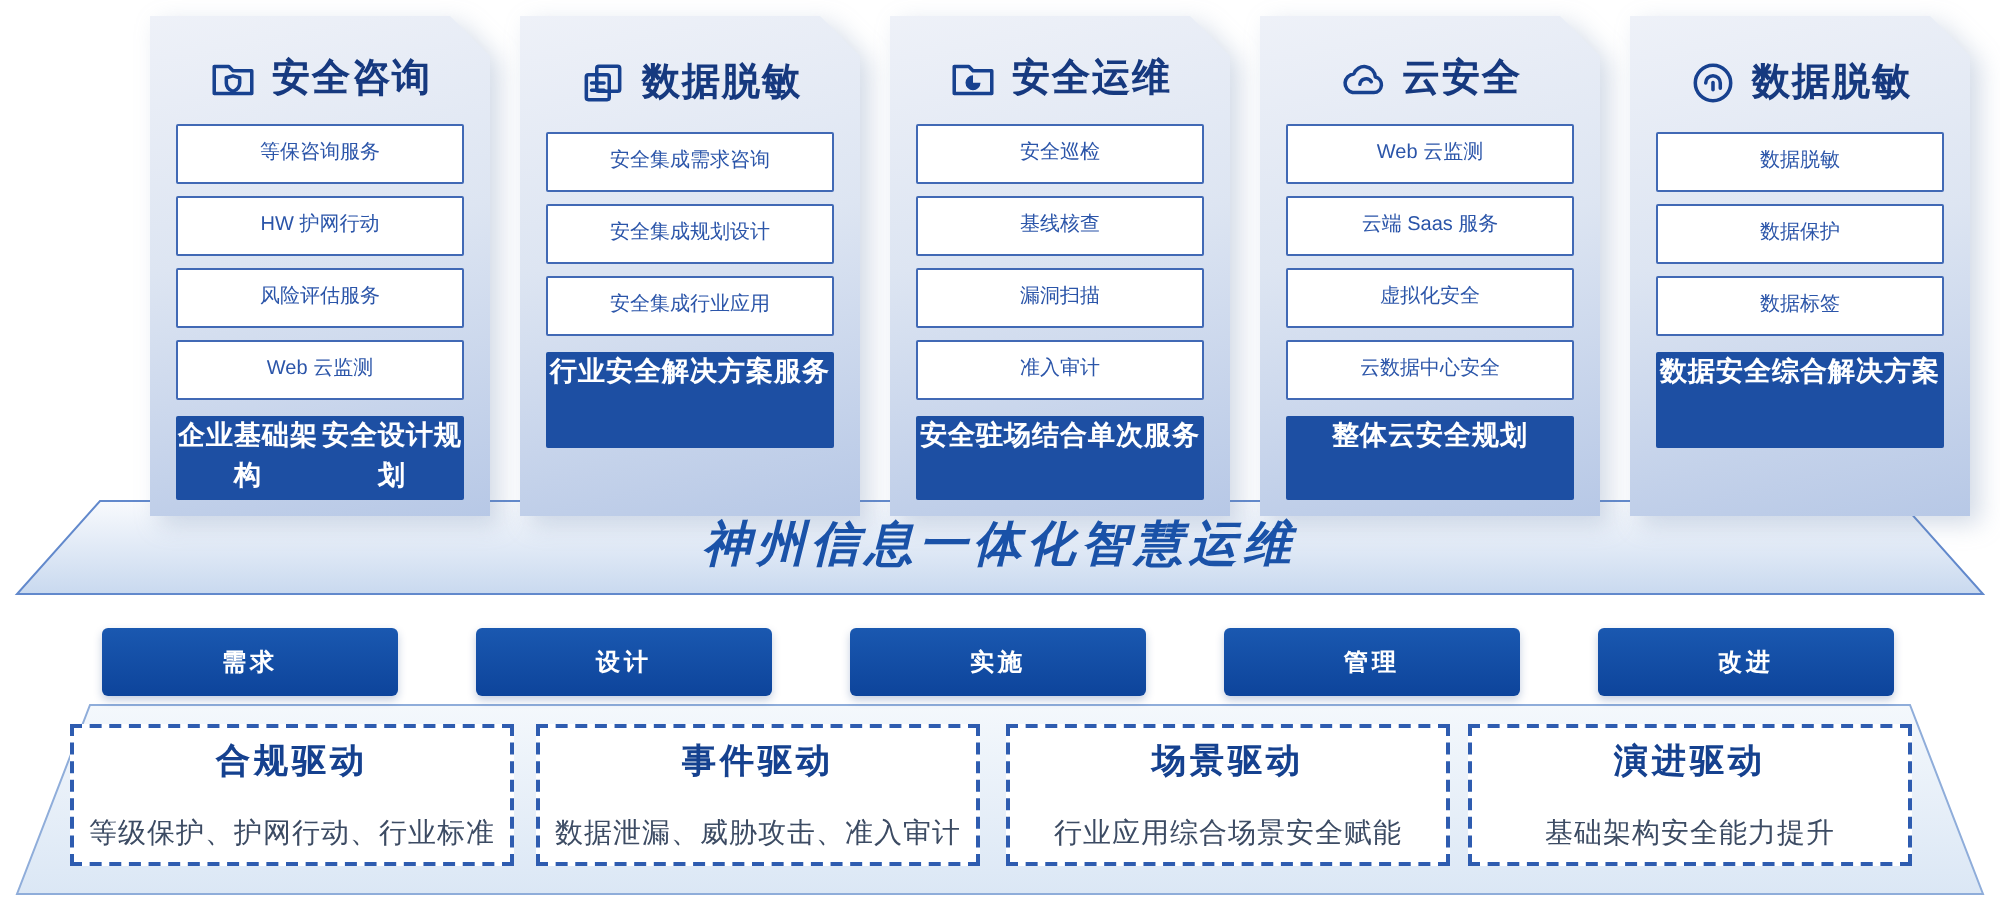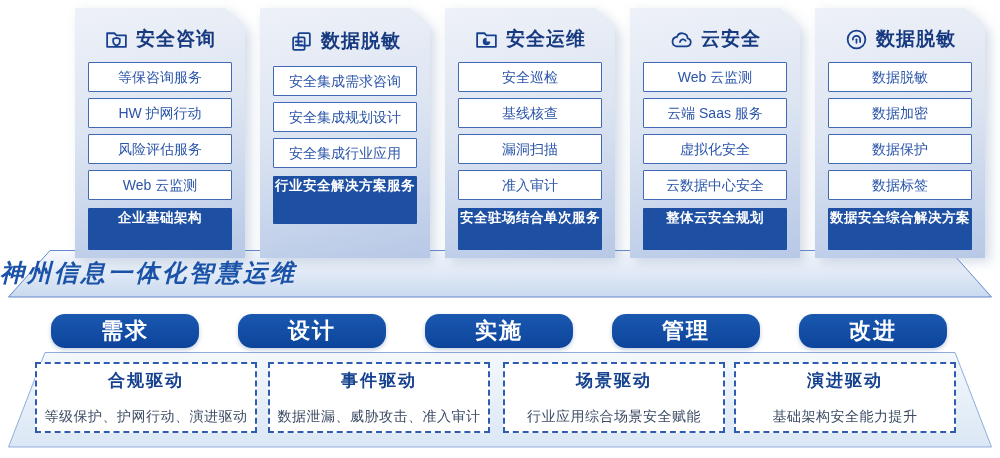--- a/index.html
+++ b/index.html
@@ -20,42 +20,42 @@
     clip-path:polygon(0 0, calc(100% - 20px) 0, 100% 20px, 100% 100%, 0 100%);
     display:flex; flex-direction:column; padding:17px 13px 8px;
   }
   .card-header { display:flex; align-items:center; justify-content:center;
     gap:7px; height:32px; margin-bottom:9px; }
   .card-header svg { width:25px; height:25px; flex:0 0 auto; }
   .card-title { font-size:19px; font-weight:bold; color:#16397f; letter-spacing:1px; white-space:nowrap; }
   .item {
     height:30px; margin-bottom:6px; background:#ffffff;
     border:1px solid #4169b5; border-radius:1px;
-    color:#2b55a9; font-size:14px; line-height:28px; text-align:center; white-space:nowrap;
+    color:#2b55a9; font-size:10px; line-height:28px; text-align:center; white-space:nowrap;
   }
   .highlight {
     margin-top:2px; height:48px; background:#1d4fa3; border-radius:1px;
     color:#ffffff; font-size:13.5px; font-weight:bold; text-align:center;
     display:flex; justify-content:center; line-height:1.45;
     letter-spacing:.5px;
   }
 
   
   .banner-svg { position:absolute; left:0; top:250px; width:1000px; height:48px; }
   .banner-text {
     position:absolute; left:0; top:250px; width:1000px; height:48px;
-    line-height:46px; font-size:24px; font-weight:bold;
+    text-align:center; line-height:46px; font-size:24px; font-weight:bold;
     font-style:italic; color:#1a52a8; letter-spacing:3px;
   }
 
   
   .pill {
-    position:absolute; top:314px; width:148px; height:34px; border-radius:14px;
+    position:absolute; top:314px; width:148px; height:34px; border-radius:3px;
     background:linear-gradient(180deg,#1a58b0 0%,#0d449b 100%);
-    color:#ffffff; font-size:22px; font-weight:bold; text-align:center;
+    color:#ffffff; font-size:12px; font-weight:bold; text-align:center;
     line-height:34px; letter-spacing:2px;
     box-shadow:0 2px 4px rgba(20,60,130,.25);
   }
   .p0{left:51px} .p1{left:238px} .p2{left:425px} .p3{left:612px} .p4{left:799px}
 
   
   .platform-svg { position:absolute; left:0; top:352px; width:1000px; height:96px; }
   .driver {
     position:absolute; top:362px; width:222px; height:71px;
     background:#ffffff; border:2px dashed #2e5cb0;
@@ -101,20 +101,21 @@
           <path class="icon-stroke" d="M12 10.5 l3.2 .9 v2.6 c0 2 -1.3 3.2 -3.2 3.9 c-1.9 -.7 -3.2 -1.9 -3.2 -3.9 v-2.6 Z" fill="#ffffff"></path>
         </svg>
         <span class="card-title">安全咨询</span>
       </div>
       <div class="item">等保咨询服务</div>
       <div class="item">HW 护网行动</div>
       <div class="item">风险评估服务</div>
       <div class="item">Web 云监测</div>
       <div class="highlight">
         <div>企业基础架构</div>
+        <div>安全设计规划</div>
       </div>
     </div>
   </div>
 
   <div class="card-wrap c1">
     <div class="card">
       <div class="card-header">
         <svg viewBox="0 0 24 24">
           <rect class="icon-stroke" x="9" y="4" width="11" height="12" rx="1"></rect>
           <rect class="icon-stroke" x="4" y="8" width="11" height="12" rx="1" fill="#ffffff"></rect>
@@ -175,41 +176,40 @@
     <div class="card">
       <div class="card-header">
         <svg viewBox="0 0 24 24">
           <circle class="icon-stroke" cx="12" cy="12" r="8.5"></circle>
           <path class="icon-stroke" d="M8.5 12 a3.5 3.5 0 0 1 7 0 v2.5"></path>
           <path class="icon-stroke" d="M12 11.8 v3.4"></path>
         </svg>
         <span class="card-title">数据脱敏</span>
       </div>
       <div class="item">数据脱敏</div>
-      <div class="item">数据加密</div>
       <div class="item">数据保护</div>
       <div class="item">数据标签</div>
       <div class="highlight">
         <div>数据安全综合</div>
         <div>解决方案</div>
       </div>
     </div>
   </div>
 
   <div class="banner-text">神州信息一体化智慧运维</div>
 
   <div class="pill p0">需求</div>
   <div class="pill p1">设计</div>
   <div class="pill p2">实施</div>
   <div class="pill p3">管理</div>
   <div class="pill p4">改进</div>
 
   <div class="driver d0">
     <div class="driver-title">合规驱动</div>
-    <div class="driver-desc">等级保护、护网行动、演进驱动</div>
+    <div class="driver-desc">等级保护、护网行动、行业标准</div>
   </div>
   <div class="driver d1">
     <div class="driver-title">事件驱动</div>
     <div class="driver-desc">数据泄漏、威胁攻击、准入审计</div>
   </div>
   <div class="driver d2">
     <div class="driver-title">场景驱动</div>
     <div class="driver-desc">行业应用综合场景安全赋能</div>
   </div>
   <div class="driver d3">

